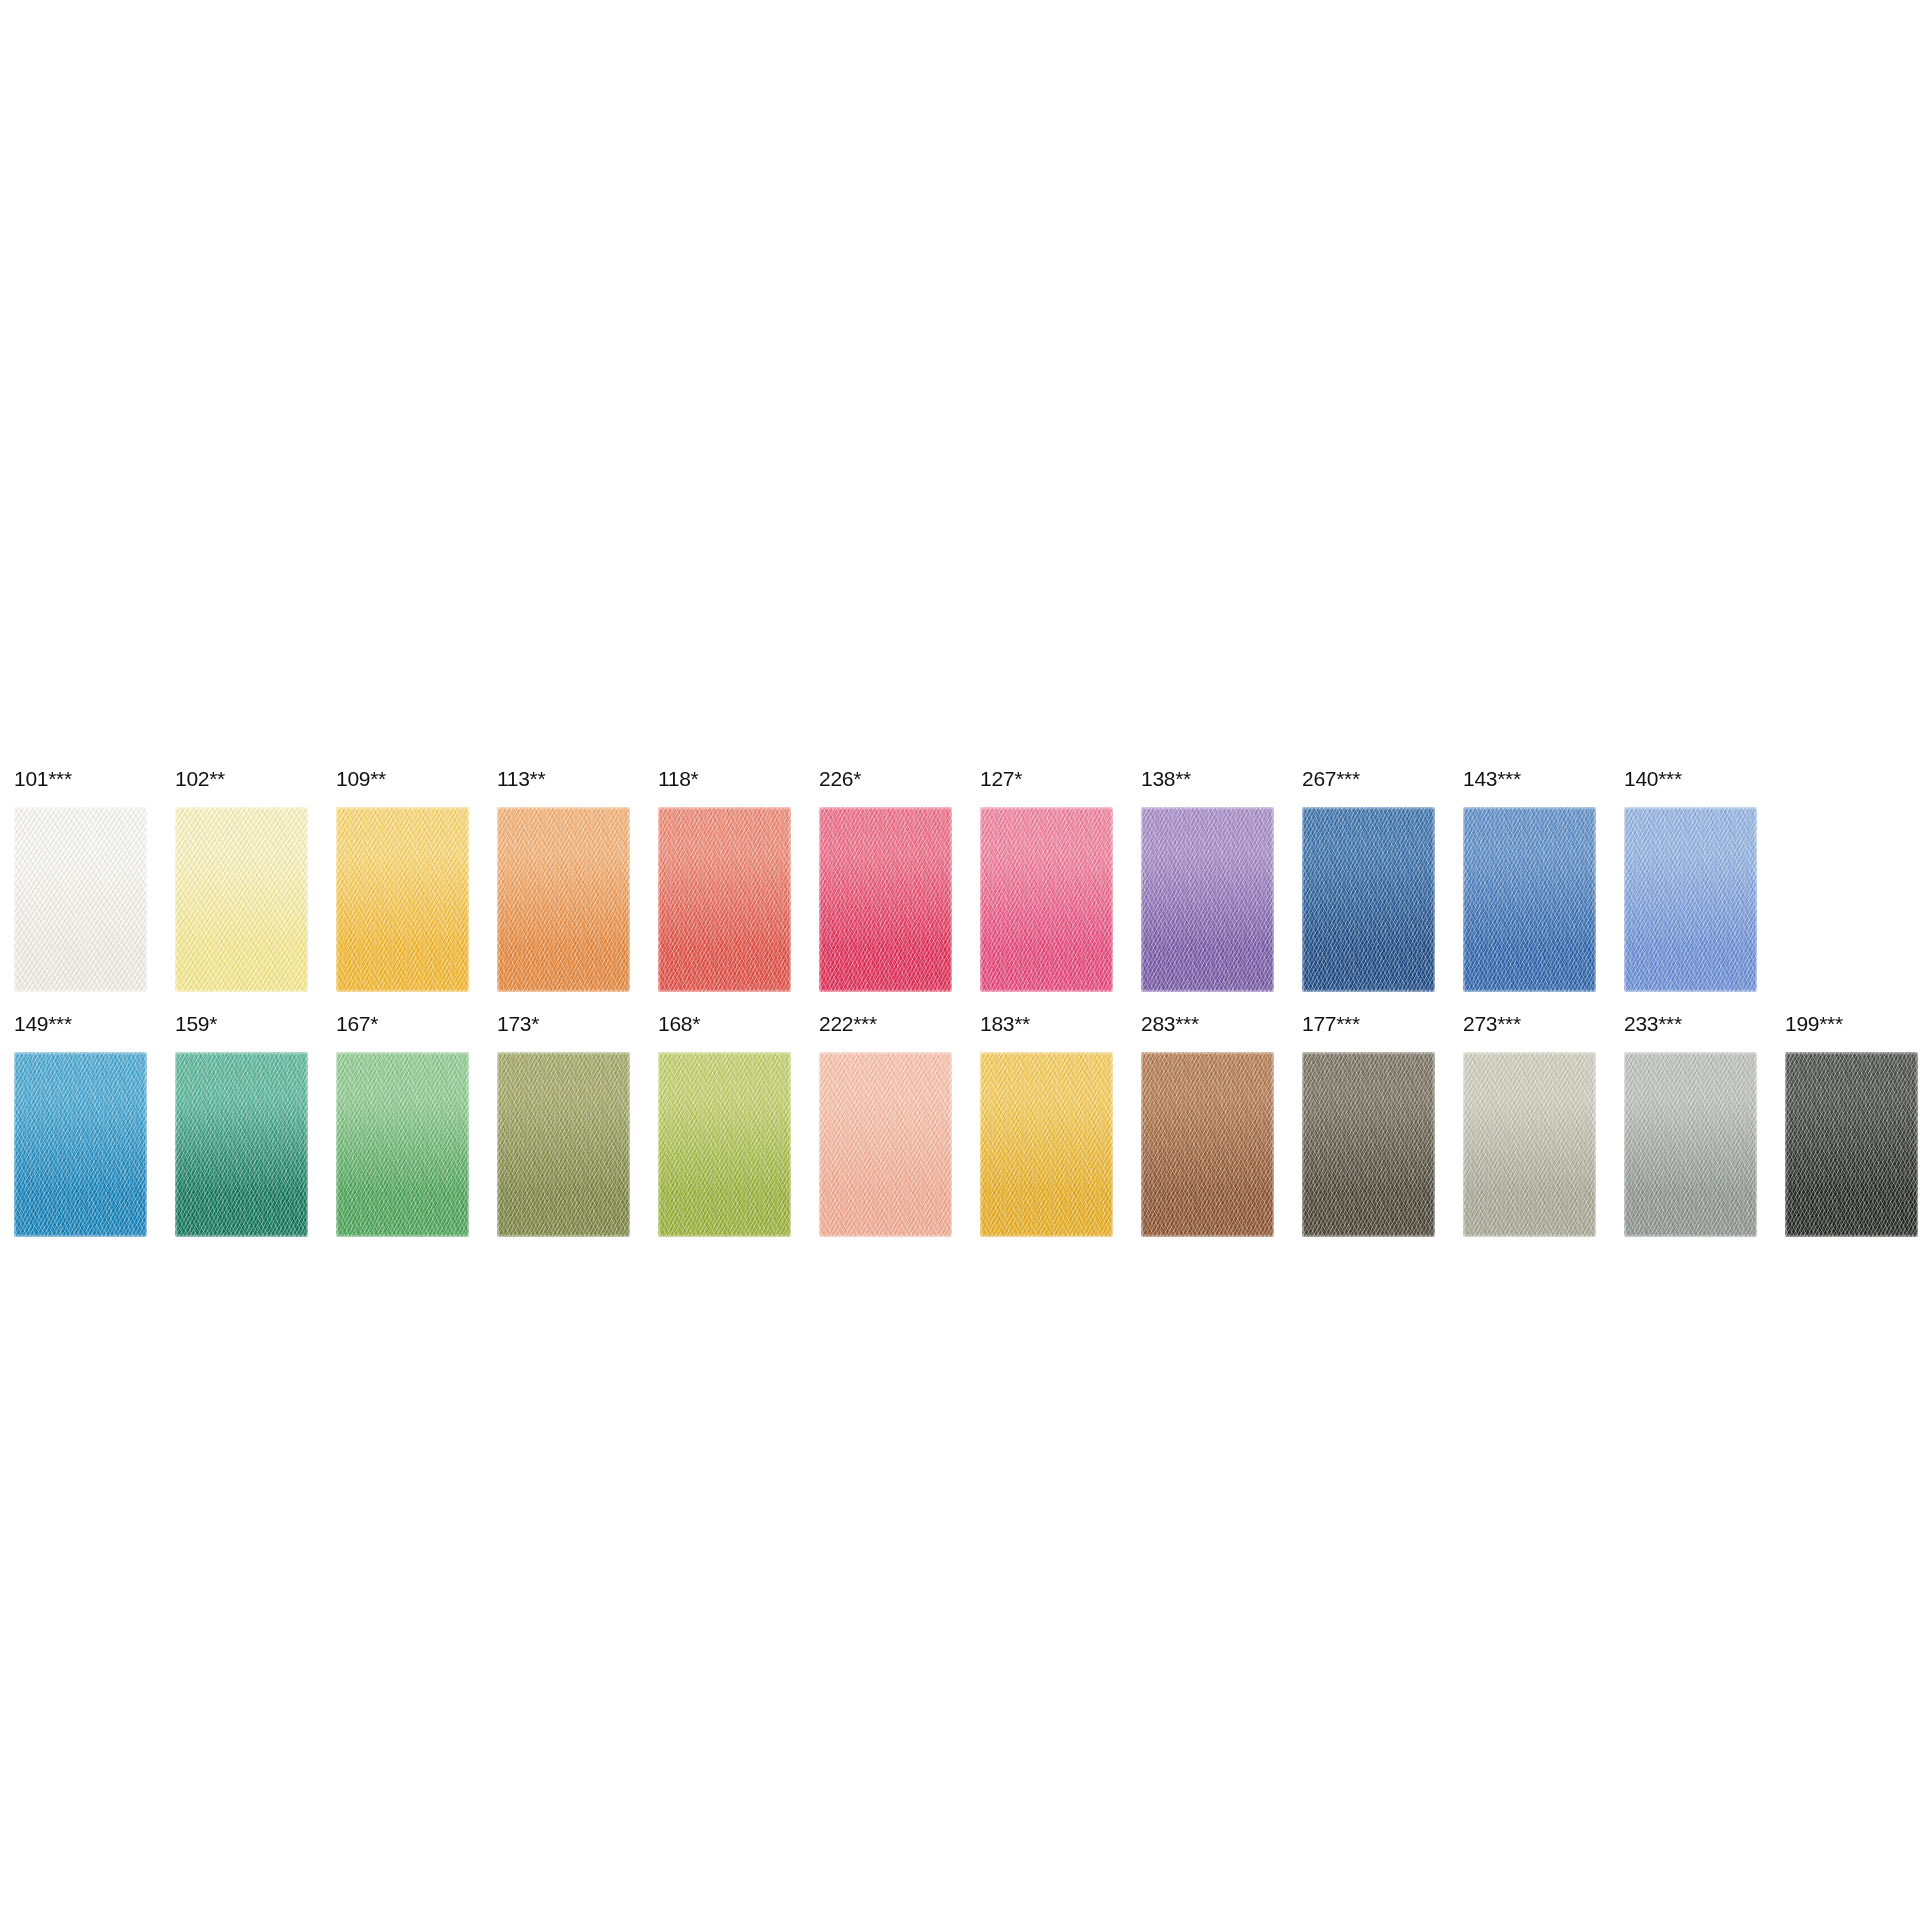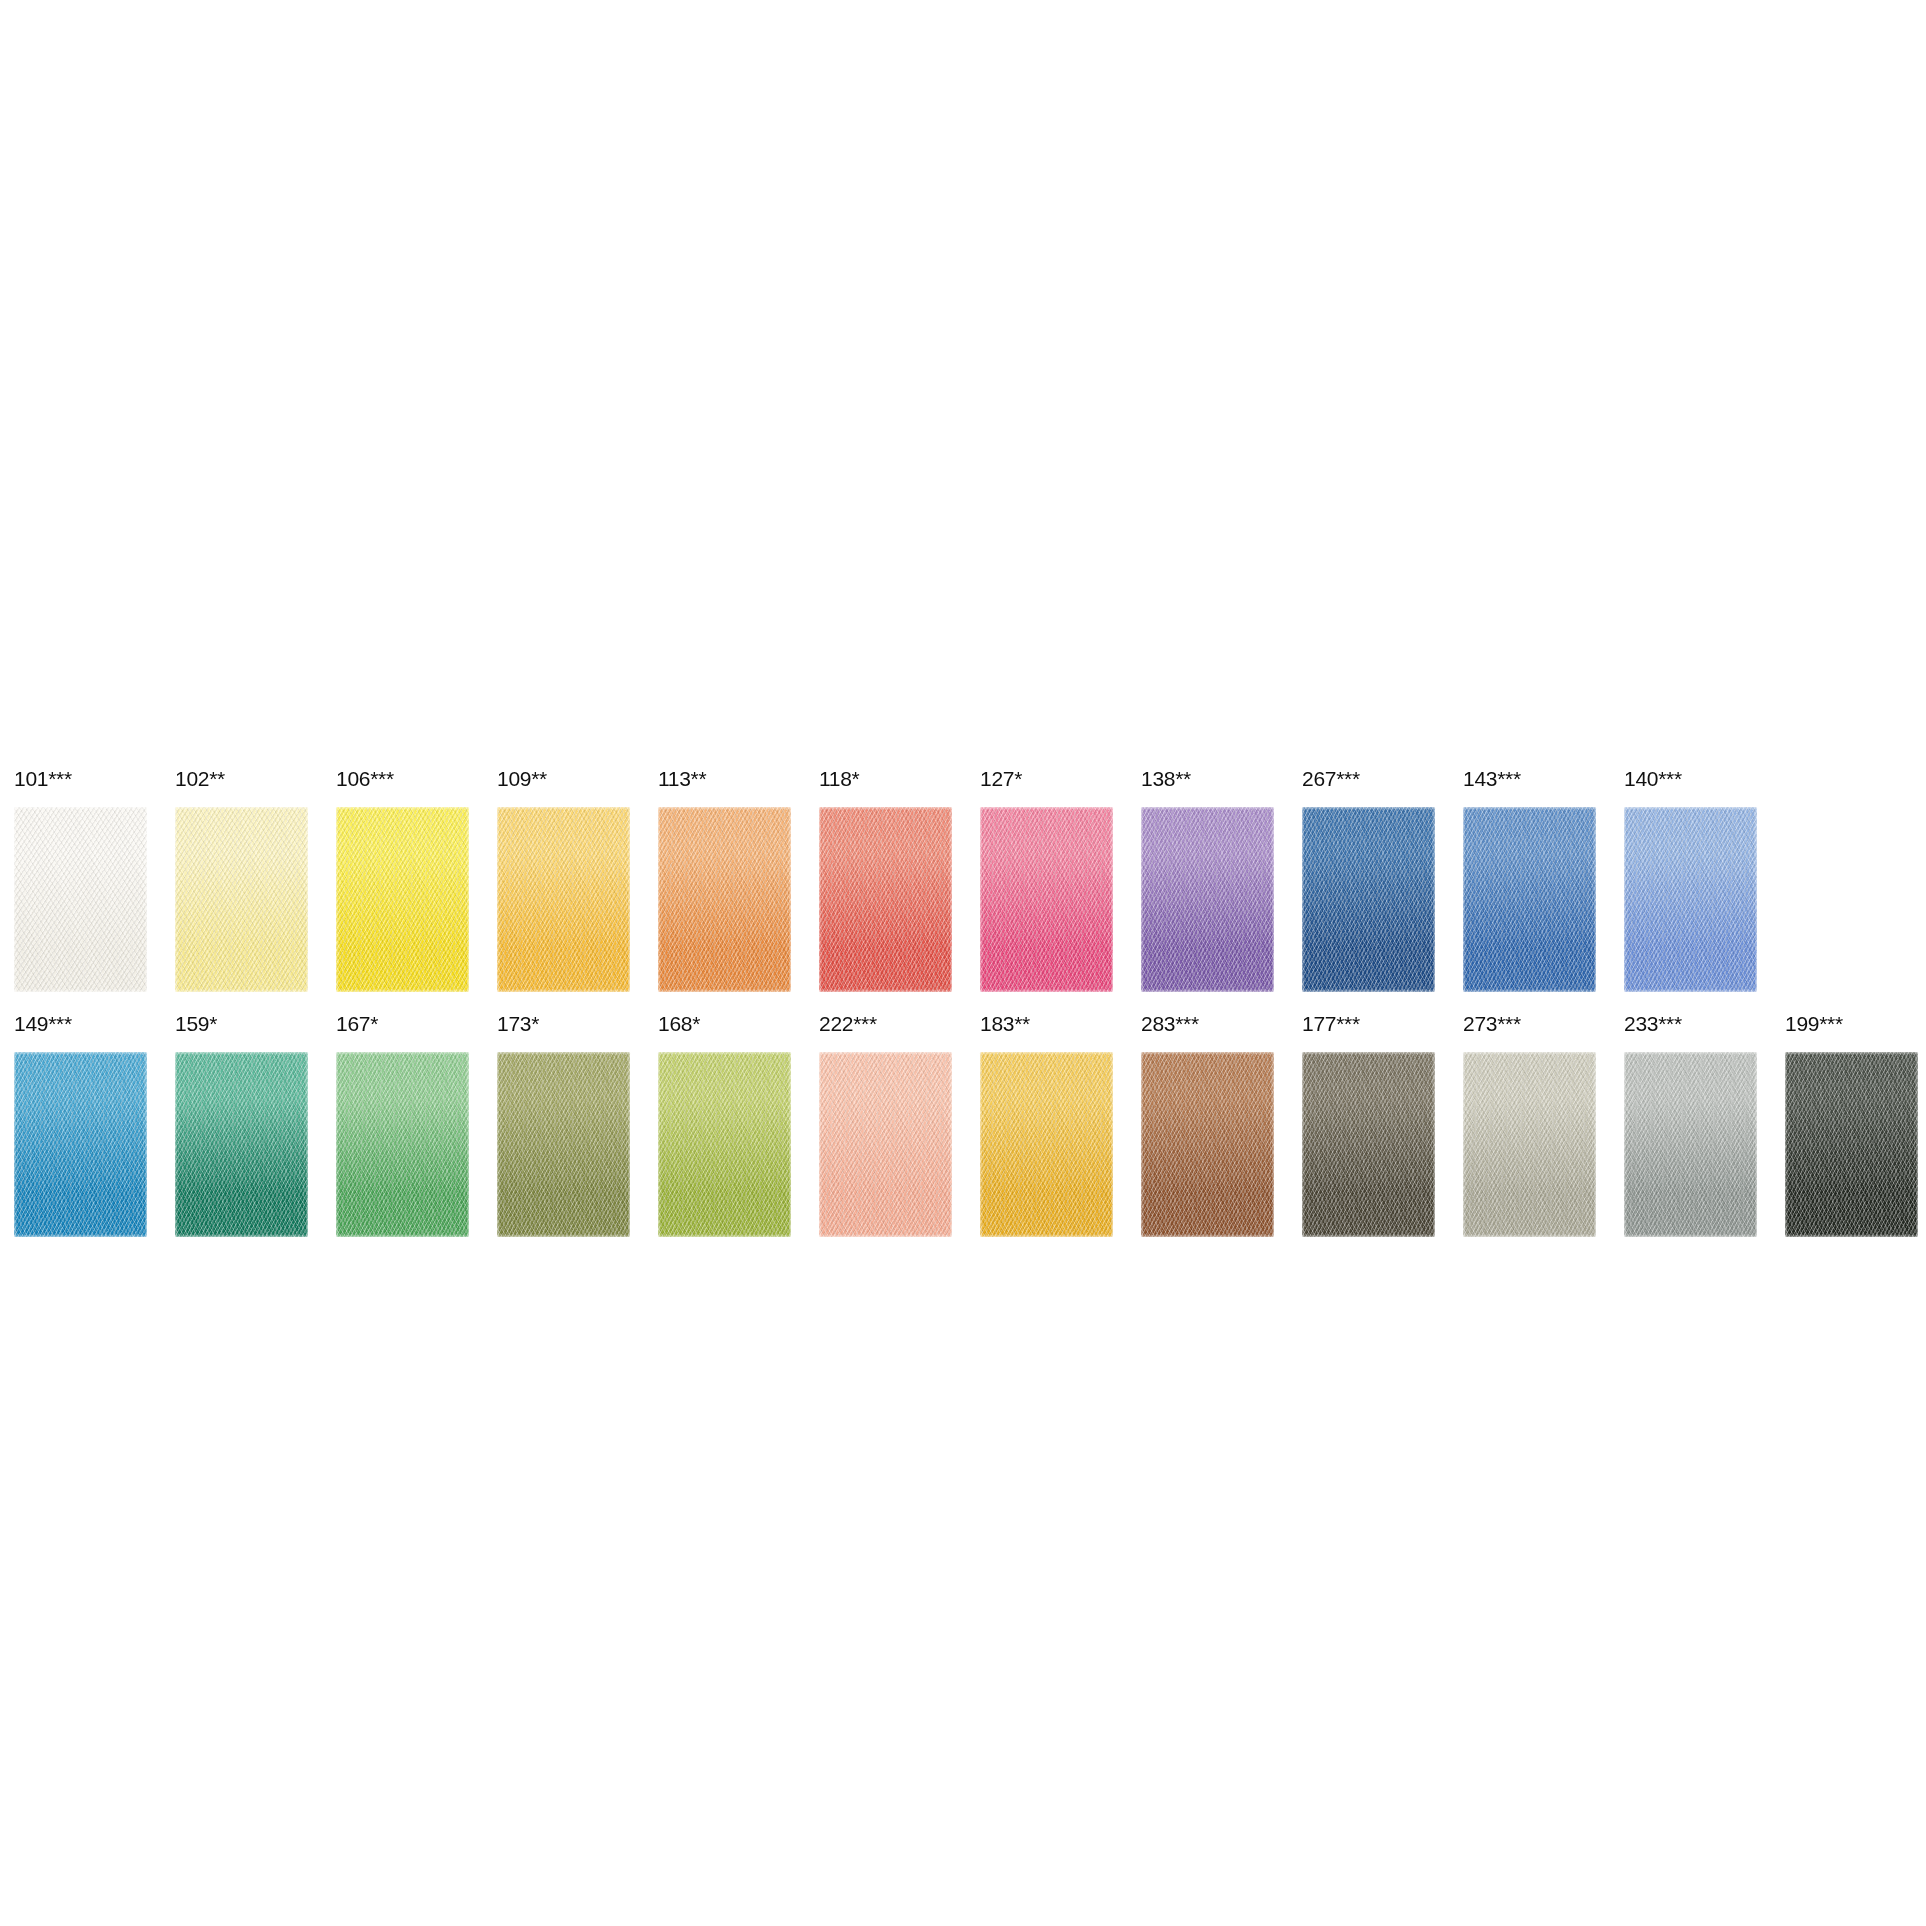--- a/index.html
+++ b/index.html
@@ -144,44 +144,44 @@
         </div>
       </div>
       <div class="swatch-cell">
         <div class="swatch-label">102**</div>
         <div class="swatch-patch-wrap">
           <div class="swatch-patch" style="background: linear-gradient(rgb(251, 243, 191) 0%, rgb(251, 243, 191) 26%, rgb(247, 233, 143) 78%, rgb(247, 233, 143) 100%);"></div>
           <div class="swatch-edge"></div>
         </div>
       </div>
       <div class="swatch-cell">
-        <div class="swatch-label">106***</div>
-        <div class="swatch-patch-wrap">
-          <div class="swatch-patch" style="background: linear-gradient(rgb(251, 239, 85) 0%, rgb(251, 239, 85) 26%, rgb(246, 221, 31) 78%, rgb(246, 221, 31) 100%);"></div>
-          <div class="swatch-edge"></div>
-        </div>
-      </div>
-      <div class="swatch-cell">
         <div class="swatch-label">109**</div>
         <div class="swatch-patch-wrap">
           <div class="swatch-patch" style="background: linear-gradient(rgb(251, 215, 114) 0%, rgb(251, 215, 114) 26%, rgb(245, 184, 49) 78%, rgb(245, 184, 49) 100%);"></div>
           <div class="swatch-edge"></div>
         </div>
       </div>
       <div class="swatch-cell">
         <div class="swatch-label">113**</div>
         <div class="swatch-patch-wrap">
           <div class="swatch-patch" style="background: linear-gradient(rgb(245, 178, 118) 0%, rgb(245, 178, 118) 26%, rgb(232, 136, 60) 78%, rgb(232, 136, 60) 100%);"></div>
           <div class="swatch-edge"></div>
         </div>
       </div>
       <div class="swatch-cell">
         <div class="swatch-label">118*</div>
         <div class="swatch-patch-wrap">
           <div class="swatch-patch" style="background: linear-gradient(rgb(239, 138, 118) 0%, rgb(239, 138, 118) 26%, rgb(226, 81, 71) 78%, rgb(226, 81, 71) 100%);"></div>
+          <div class="swatch-edge"></div>
+        </div>
+      </div>
+      <div class="swatch-cell">
+        <div class="swatch-label">226*</div>
+        <div class="swatch-patch-wrap">
+          <div class="swatch-patch" style="background: linear-gradient(rgb(239, 111, 136) 0%, rgb(239, 111, 136) 26%, rgb(227, 47, 88) 78%, rgb(227, 47, 88) 100%);"></div>
           <div class="swatch-edge"></div>
         </div>
       </div>
       <div class="swatch-cell">
         <div class="swatch-label">127*</div>
         <div class="swatch-patch-wrap">
           <div class="swatch-patch" style="background: linear-gradient(rgb(242, 130, 159) 0%, rgb(242, 130, 159) 26%, rgb(232, 72, 124) 78%, rgb(232, 72, 124) 100%);"></div>
           <div class="swatch-edge"></div>
         </div>
       </div>

